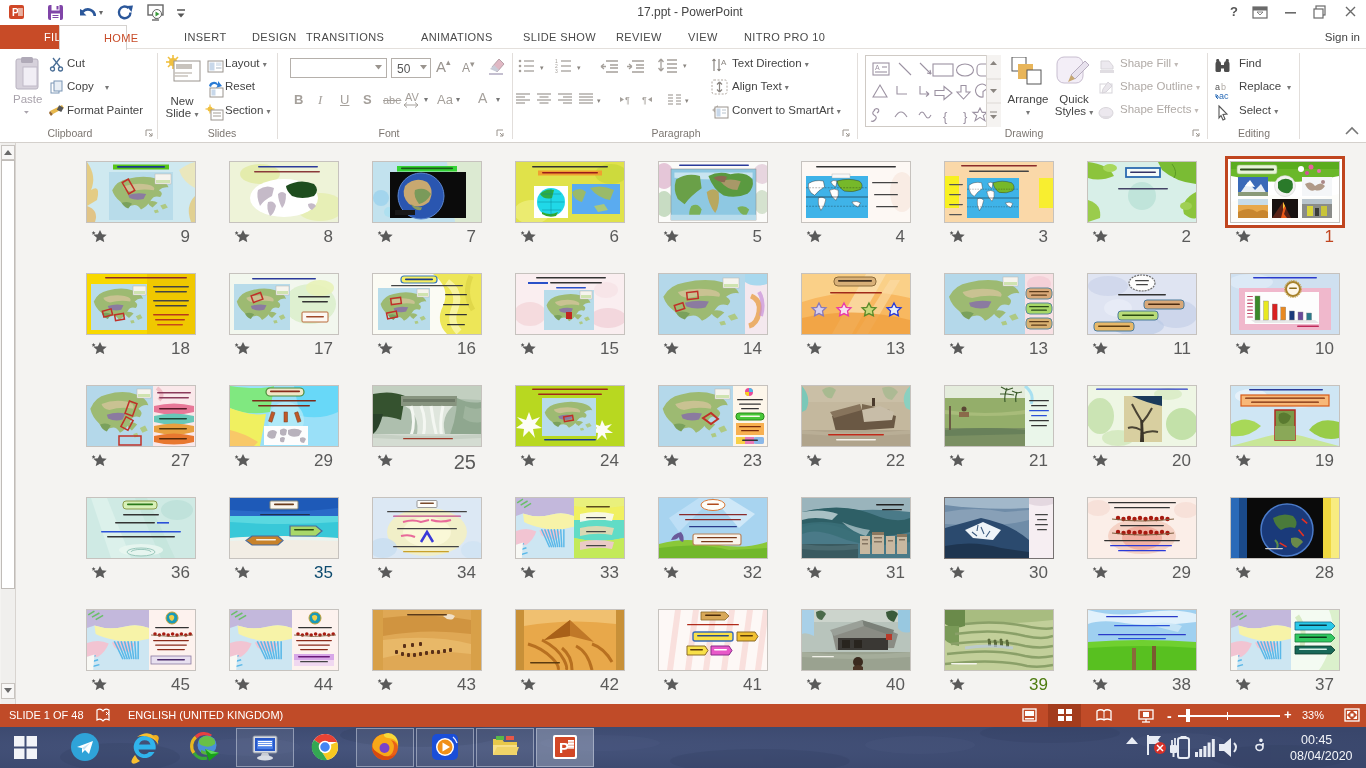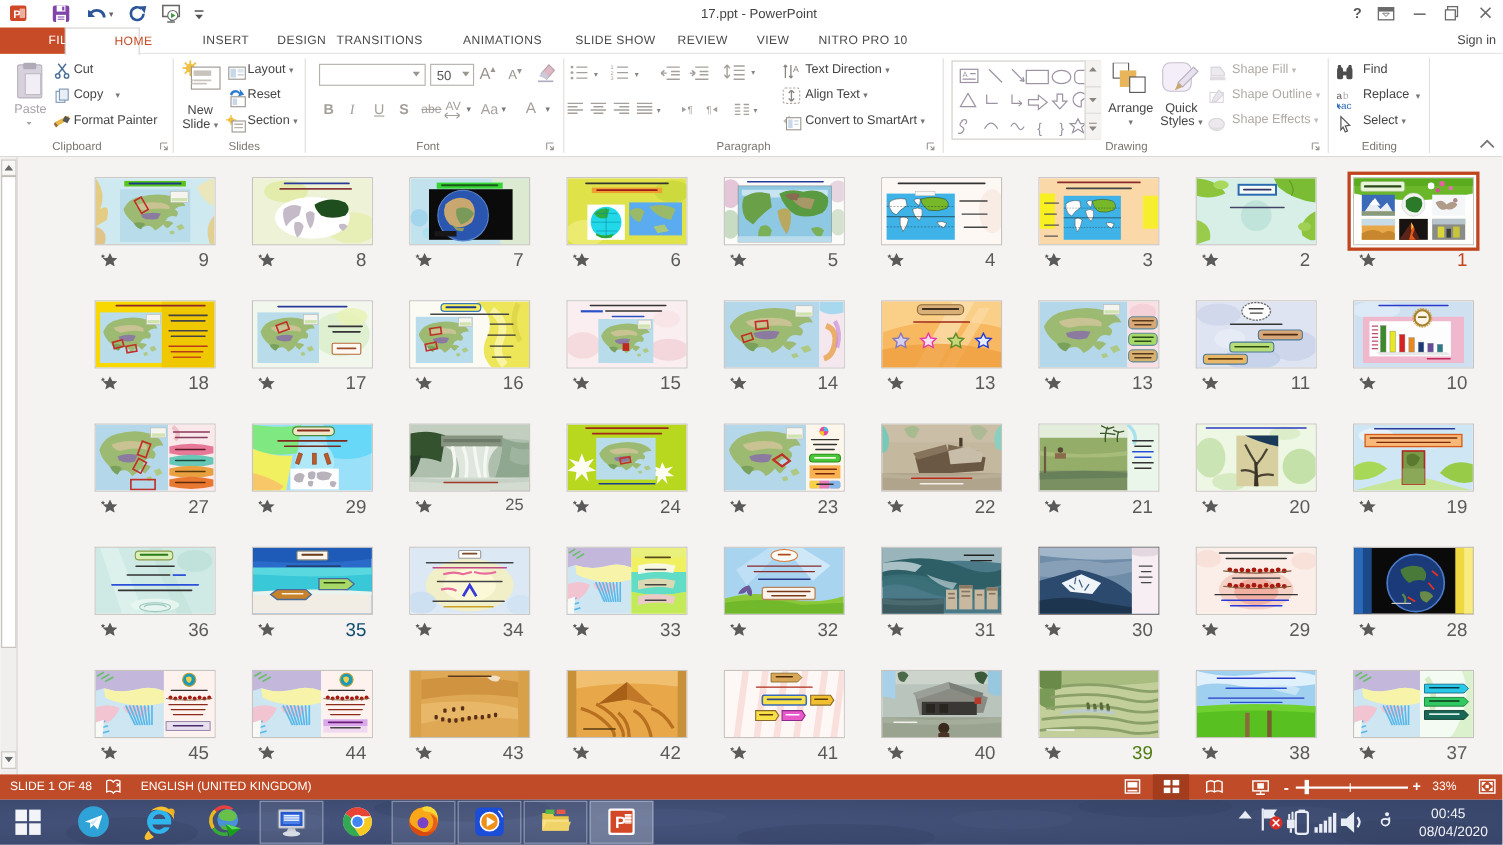--- a/index.html
+++ b/index.html
@@ -1012,21 +1012,21 @@
           <path d="M92 20 q8 4 16 2 l0 14 q-10 2 -18 -4 Z" fill="#a3b8a1" opacity="0.8"></path>
           <path d="M0 48 h108 v12 H0 Z" fill="#d4dcd2"></path>
           <path d="M0 48 q54 4 108 0 l0 4 q-54 3 -108 0 Z" fill="#c6d0c4"></path>
           <rect x="30" y="52" width="50" height="1.3" fill="#a03a2a" rx="0.8"></rect>
         </svg>
       </div>
       <svg class="abs" style="left:377px;top:311px" width="16" height="12">
         <path d="M9 0 l2.1 4.3 4.6 0.4 -3.5 3 1.1 4.5 -4.3 -2.5 -4.3 2.5 1.1 -4.5 -3.5 -3 4.6 -0.4 Z" fill="#5a5a5a"></path>
         <path d="M2 5 l0.8 1.6 1.7 0.2 -1.3 1.1 0.4 1.7 -1.6 -0.9 -1.6 0.9 0.4 -1.7 -1.3 -1.1 1.7 -0.2 Z" fill="#5a5a5a" transform="translate(1,-3) scale(0.8)"></path>
       </svg>
-      <div class="abs" style="left:372px;top:308px;width:104px;text-align:right;font-size:15px;color:#5a5a5a;">25</div>
+      <div class="abs" style="left:372px;top:308px;width:104px;text-align:right;font-size:20px;color:#5a5a5a;">25</div>
       <div class="abs" style="left:515px;top:242px;width:110px;height:62px;background:#fff;border:1px solid #c6c2be;">
         <svg width="108" height="60" style="display:block">
           <rect width="108" height="60" fill="#b8d820"></rect>
           <g fill="#fdfdf4">
             <path d="M10 34 l3 -8 l3 8 l8 -3 l-5 7 l7 4 l-9 1 l2 9 l-6 -7 l-6 6 l1 -8 l-8 -1 l7 -5 l-6 -6 Z"></path>
             <path d="M84 40 l2 -6 l3 6 l7 -2 l-5 5 l6 4 l-8 0 l2 7 l-5 -5 l-5 5 l1 -7 l-7 -1 l6 -4 l-5 -5 Z"></path>
           </g>
           <g transform="translate(26,12) scale(0.54,0.38)">
             <rect width="100" height="100" fill="#b8dcea"></rect>
             <path d="M5 38 Q12 18 30 14 Q55 6 75 14 Q90 20 93 32 Q84 30 78 38 Q86 44 80 52 Q70 48 66 58 Q60 72 50 78 Q44 66 36 70 Q24 74 18 62 Q8 52 5 38 Z" fill="#9dba72"></path>

